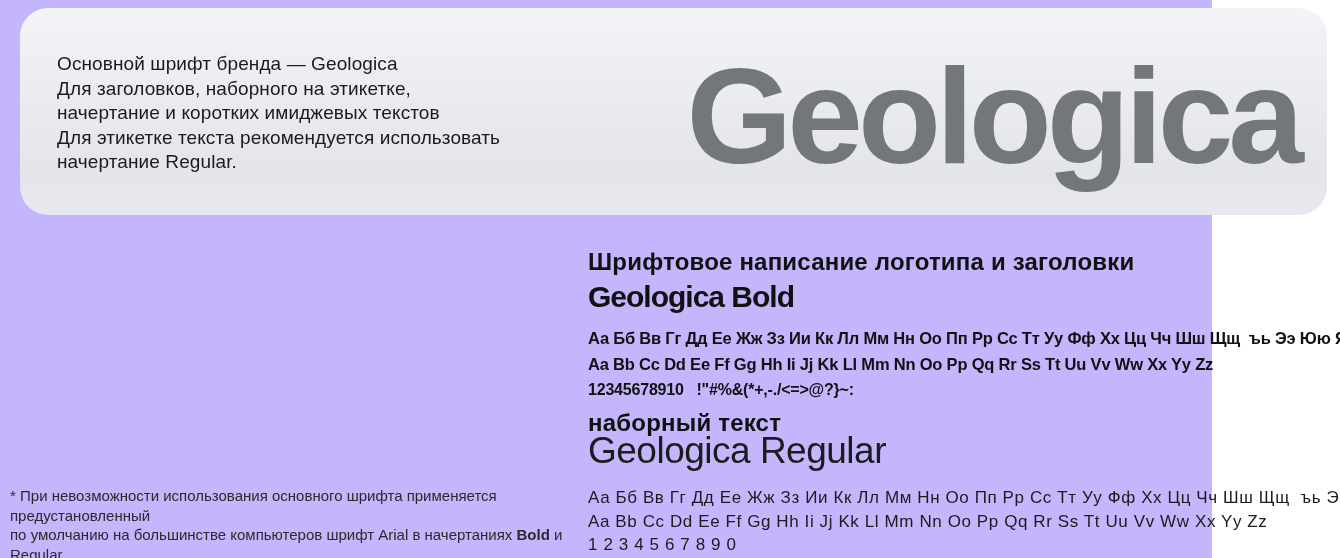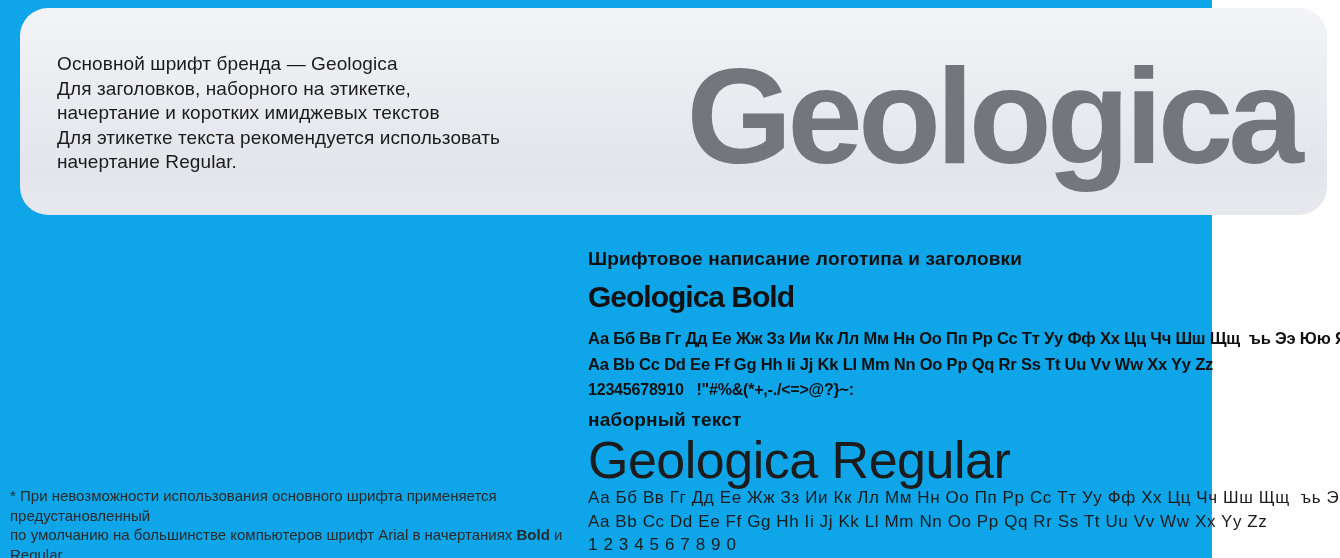--- a/index.html
+++ b/index.html
@@ -10,21 +10,21 @@
     width: 1340px;
     height: 558px;
     position: relative;
     overflow: hidden;
   }
   .page {
     position: absolute;
     inset: 0;
     width: 1212px;
     height: 558px;
-    background: #0ea5e9;
+    background: #c4b5fd;
   }
 
   
   .banner {
     position: absolute;
     left: 20px;
     top: 8px;
     width: 1307px;
     height: 207px;
     border-radius: 28px;
@@ -49,33 +49,33 @@
     font-size: 136px;
     font-weight: 700;
     letter-spacing: -5px;
     color: #73767b;
     transform: translateY(-4px);
   }
 
   
   .col { position: absolute; left: 588px; white-space: pre; }
   .sec-title {
-    font-size: 19px;
+    font-size: 24px;
     font-weight: 700;
     color: #111;
     letter-spacing: 0.2px;
   }
   .face-name-bold {
     font-size: 30px;
     font-weight: 700;
     letter-spacing: -1px;
     color: #111;
   }
   .face-name-regular {
-    font-size: 52px;
+    font-size: 37px;
     font-weight: 400;
     letter-spacing: -0.5px;
     color: #1c1c1c;
   }
   .glyphs-bold {
     font-size: 16.5px;
     font-weight: 700;
     letter-spacing: -0.2px;
     color: #111;
   }

